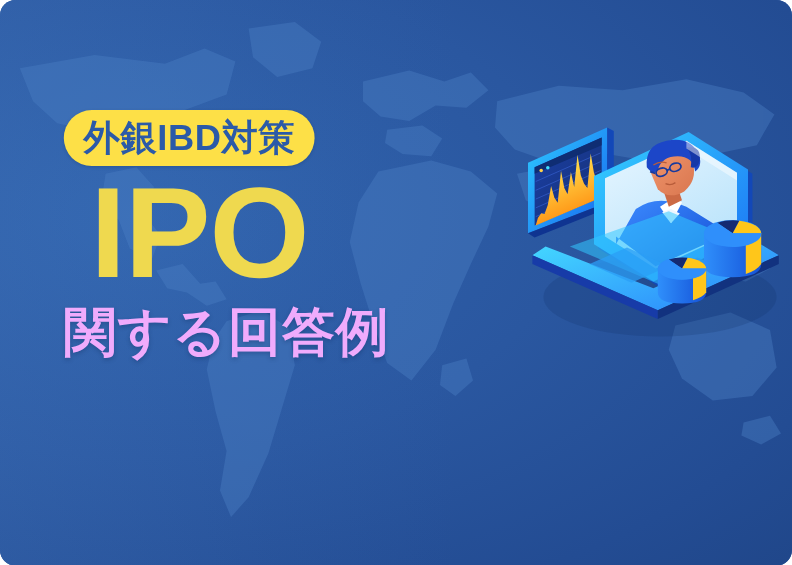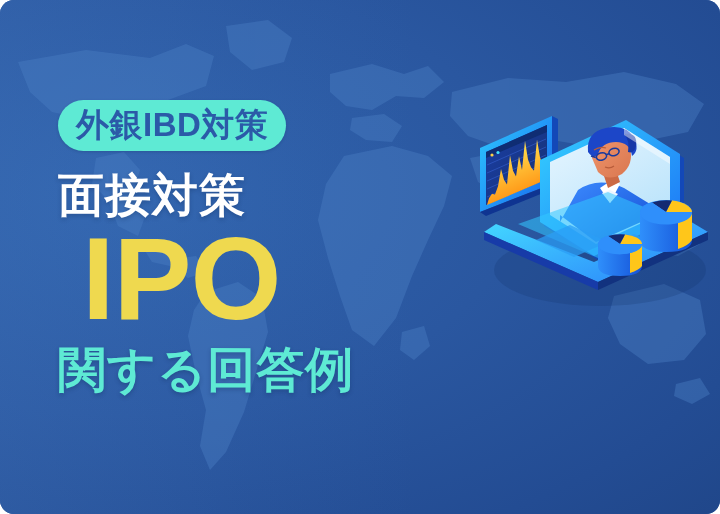--- a/index.html
+++ b/index.html
@@ -53,21 +53,21 @@
   
   .copy {
     position: absolute;
     left: 58px;
     top: 100px;
     width: 400px;
   }
 
   .badge {
     display: inline-block;
-    background: #5eead4;
+    background: #fde047;
     color: #2b5aa8;
     font-size: 33px;
     font-weight: bold;
     line-height: 1;
     letter-spacing: .5px;
     padding: 8px 18px 10px 18px;
     border-radius: 26px;
     box-shadow: 0 1px 3px rgba(11,35,74,.20);
     white-space: nowrap;
   }
@@ -89,21 +89,21 @@
     color: #efd94f;
     font-size: 117px;
     font-weight: bold;
     line-height: .80;
     letter-spacing: -1px;
     white-space: nowrap;
   }
 
   .line-tail {
     margin-top: 20px;
-    color: #5eead4;
+    color: #f0abfc;
     font-size: 48px;
     font-weight: bold;
     line-height: 1;
     letter-spacing: 1px;
     text-shadow: 0 2px 4px rgba(14,40,84,.30);
     white-space: nowrap;
   }
 
   
   .illustration {
@@ -158,21 +158,20 @@
         <path d="M612 250 L640 244 L650 258 L628 266 L610 260 Z"></path>
 
         <path d="M614 296 L664 284 L700 300 L706 334 L684 360 L648 364 L620 344 L608 318 Z"></path>
         <path d="M676 384 L700 378 L710 394 L692 404 L674 396 Z"></path>
       </g>
     </svg>
   </div>
 
   <div class="copy">
     <div class="badge">外銀IBD対策</div>
-    <div class="line-sub">面接対策</div>
     <div class="line-main">IPO</div>
     <div class="line-tail">関する回答例</div>
   </div>
 
   <div class="illustration">
     <svg viewBox="0 0 240 240" aria-hidden="true">
       <defs>
         <linearGradient id="gScreenFrame" x1="0" y1="0" x2="1" y2="1">
           <stop offset="0" stop-color="#35d2ff"></stop>
           <stop offset="1" stop-color="#1a6ef5"></stop>

